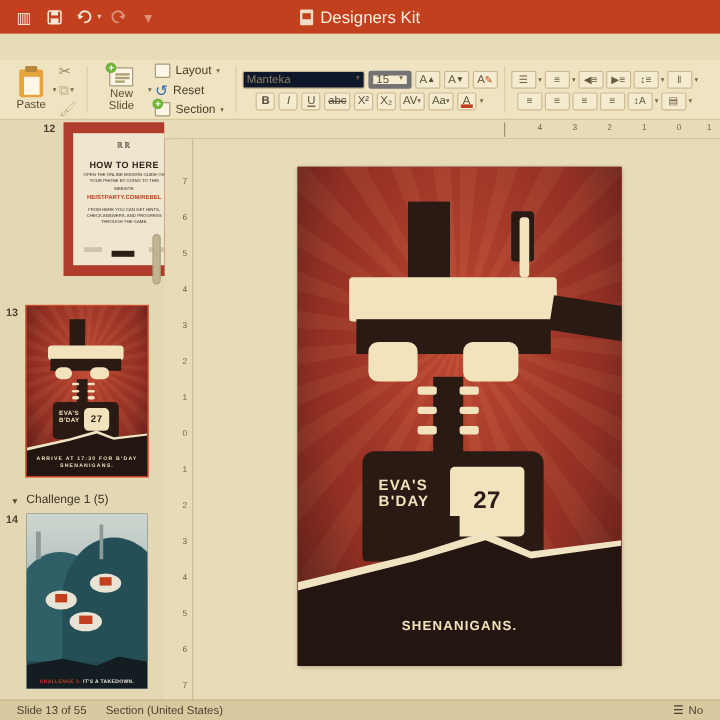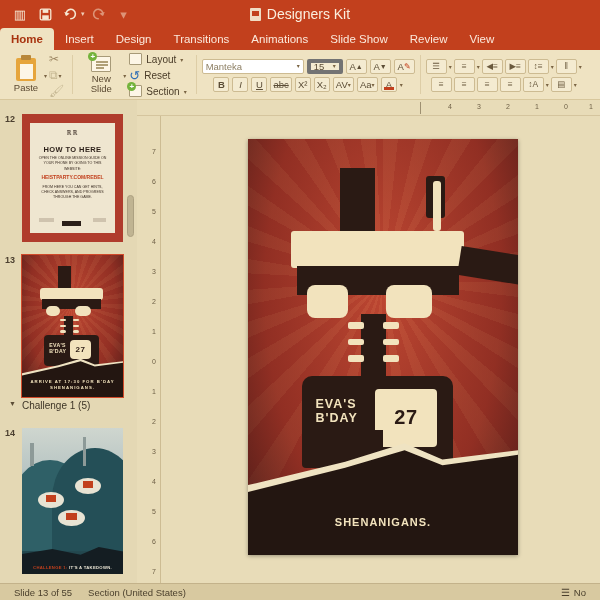--- a/index.html
+++ b/index.html
@@ -111,21 +111,21 @@
   .lrs-txt { font-size: 10px; color: #4a3c28; }
   .sq-ico { width: 13px; height: 12px; background: #fdf6e6;
     border: 1px solid #a79a78; border-radius: 1px; position: relative; }
   .undo-ico { color: #2f6fb5; font-size: 13px; line-height: 1; }
 
   
   .fontgrp { display: flex; flex-direction: column; justify-content: center;
     gap: 3px; padding: 0 3px; }
   .font-row { display: flex; align-items: center; gap: 3px; }
   .fname {
-    width: 102px; height: 15px; background: #ffffff;
+    width: 102px; height: 15px; background: #0f172a;
     border: 1px solid #cdbb92; border-radius: 2px;
     font-size: 9.5px; color: #8e8065; padding: 0 3px; line-height: 13px;
     display: flex; align-items: center; justify-content: space-between;
   }
   .fsize {
     width: 36px; height: 15px; background: #f4ebd1;
     border: 4px solid #737373; border-radius: 2px;
     font-size: 9.5px; color: #5b4d36; padding: 0 3px; line-height: 13px;
     display: flex; align-items: center; justify-content: space-between;
   }
@@ -162,21 +162,21 @@
     position: absolute; left: 5px; top: 0;
     font-size: 9px; color: #4c4030; font-weight: bold;
   }
   .thumb-box {
     position: absolute; left: 22px; top: 0; width: 101px;
     background: #cfc6a8; overflow: hidden;
   }
   .thumb-box.selected { outline: 2px solid #d14a2a; outline-offset: -1px; }
   .section-hdr {
     position: absolute; left: 0; width: 137px; height: 22px;
-    display: flex; align-items: flex-start; gap: 6px; padding-left: 9px;
+    display: flex; align-items: flex-end; gap: 6px; padding-left: 9px;
   }
   .sect-tri { font-size: 7px; color: #5b4d36; }
   .sect-txt { font-size: 10px; color: #3d3426; }
 
   .tp-scroll {
     position: absolute; right: 3px; width: 7px; border-radius: 4px;
     background: #c0b492; border: 1px solid #ada181;
   }
 
   
@@ -276,30 +276,20 @@
         </svg>
       </div>
       <div class="tb-btn dim">▾</div>
     </div>
     <div class="tb-title">
       <span class="doc-ico"></span>
       <span class="tb-title-text">Designers Kit</span>
     </div>
   </div>
 
-  <div class="tabs">
-    <div class="tab active">Home</div>
-    <div class="tab">Insert</div>
-    <div class="tab">Design</div>
-    <div class="tab">Transitions</div>
-    <div class="tab">Animations</div>
-    <div class="tab">Slide Show</div>
-    <div class="tab">Review</div>
-    <div class="tab">View</div>
-  </div>
 
   <div class="ribbon">
 
     <div class="rgroup">
       <div class="paste-cell">
         <div class="clipboard"></div>
         <div class="lbl-sm">Paste</div>
       </div>
       <span class="mini-caret">▾</span>
       <div class="cut-col">
@@ -457,21 +447,21 @@
         <div class="pbtn w">
           <span>▤</span>
         </div>
         <span class="mini-caret">▾</span>
       </div>
     </div>
   </div>
 
   <div class="thumbpane">
 
-    <div class="thumb-row" style="top:14px;height:132px;">
+    <div class="thumb-row" style="top:2px;height:132px;margin-left:31px;">
       <span class="thumb-num">12</span>
       <div class="thumb-box" style="height:128px;background:#b03c2c;">
         <div class="poster" style="background:#b03c2c;">
           <div style="position:absolute;inset:7% 8%;background:#efe6d0;">
             <div style="position:absolute;top:5%;left:0;right:0;text-align:center;font-size:7px;color:#33251d;letter-spacing:1px;">ℝℝ</div>
             <div style="position:absolute;top:20%;left:0;right:0;text-align:center;font-size:7.5px;font-weight:bold;color:#2b1f18;letter-spacing:.4px;">HOW TO HERE</div>
             <div style="position:absolute;top:30%;left:8%;right:8%;text-align:center;font-size:3.6px;color:#3a2c22;line-height:1.5;">OPEN THE ONLINE MISSION GUIDE ON YOUR PHONE BY GOING TO THIS WEBSITE:</div>
             <div style="position:absolute;top:46%;left:4%;right:4%;text-align:center;font-size:5px;font-weight:bold;color:#c2401d;">HEISTPARTY.COM/REBEL</div>
             <div style="position:absolute;top:56%;left:10%;right:10%;text-align:center;font-size:3.6px;color:#3a2c22;line-height:1.5;">FROM HERE YOU CAN GET HINTS, CHECK ANSWERS, AND PROGRESS THROUGH THE GAME.</div>
             <div style="position:absolute;bottom:10%;left:10%;width:18%;height:4px;background:#cfc3ae;"></div>

